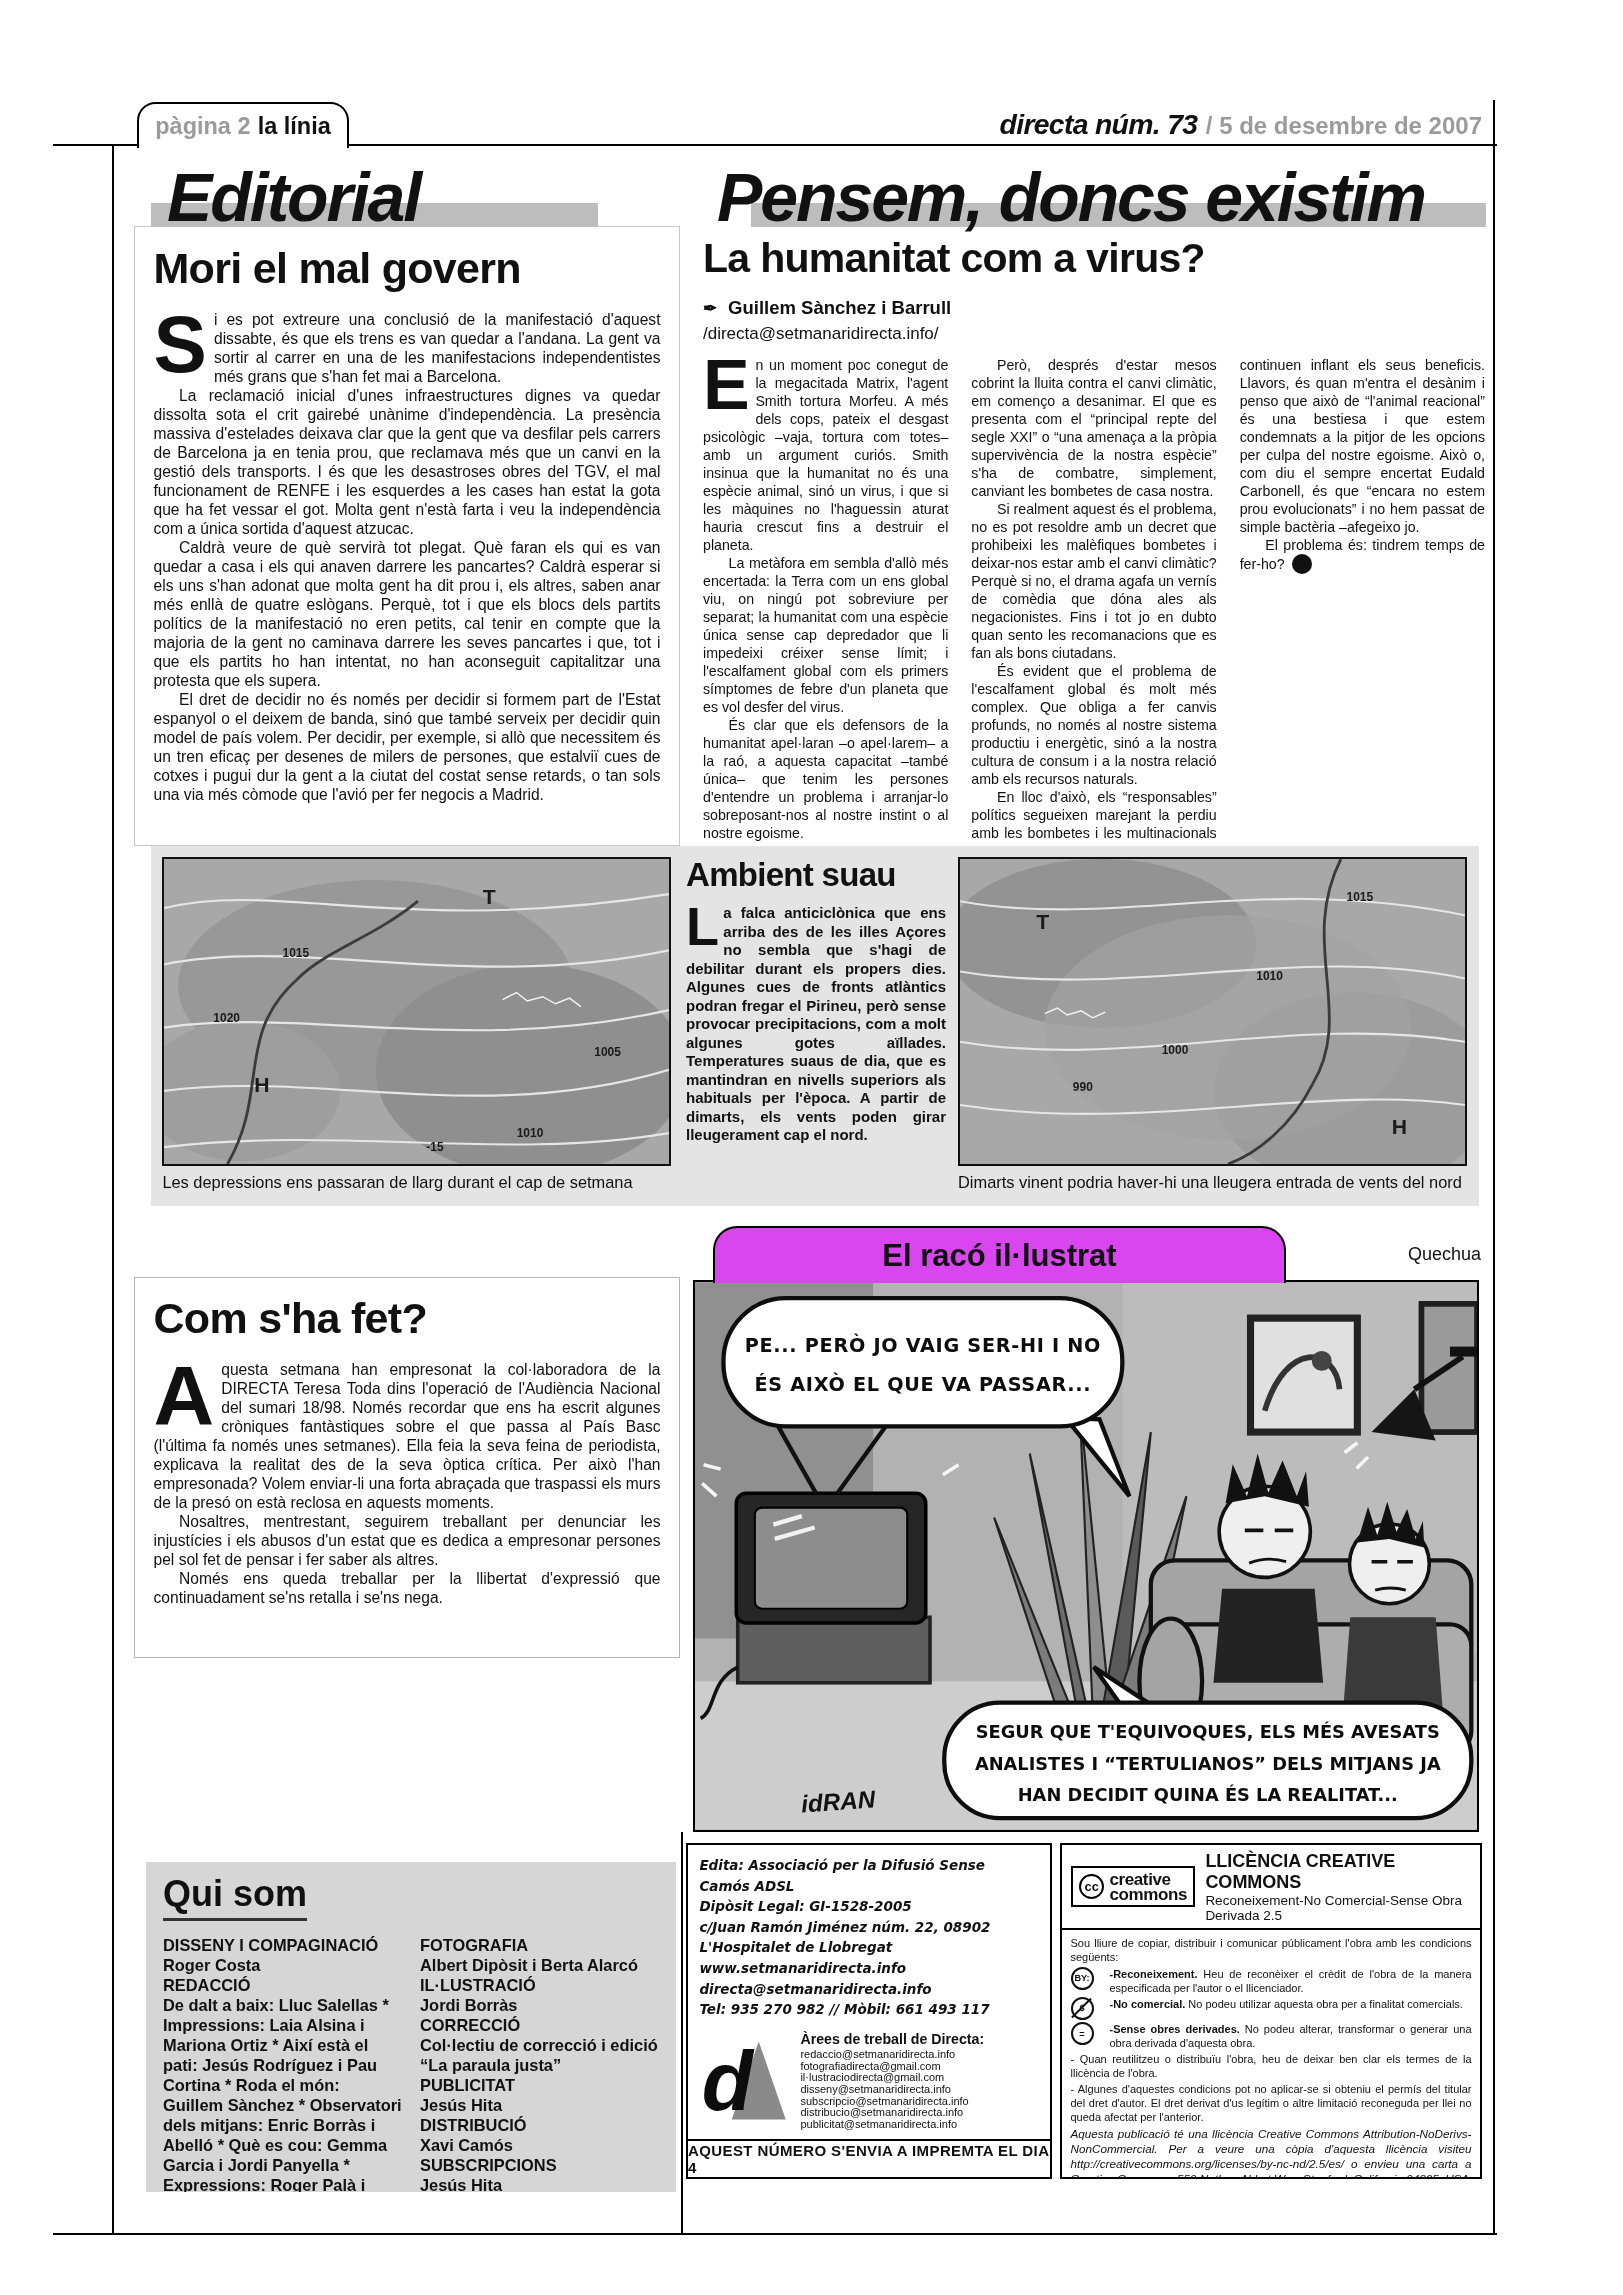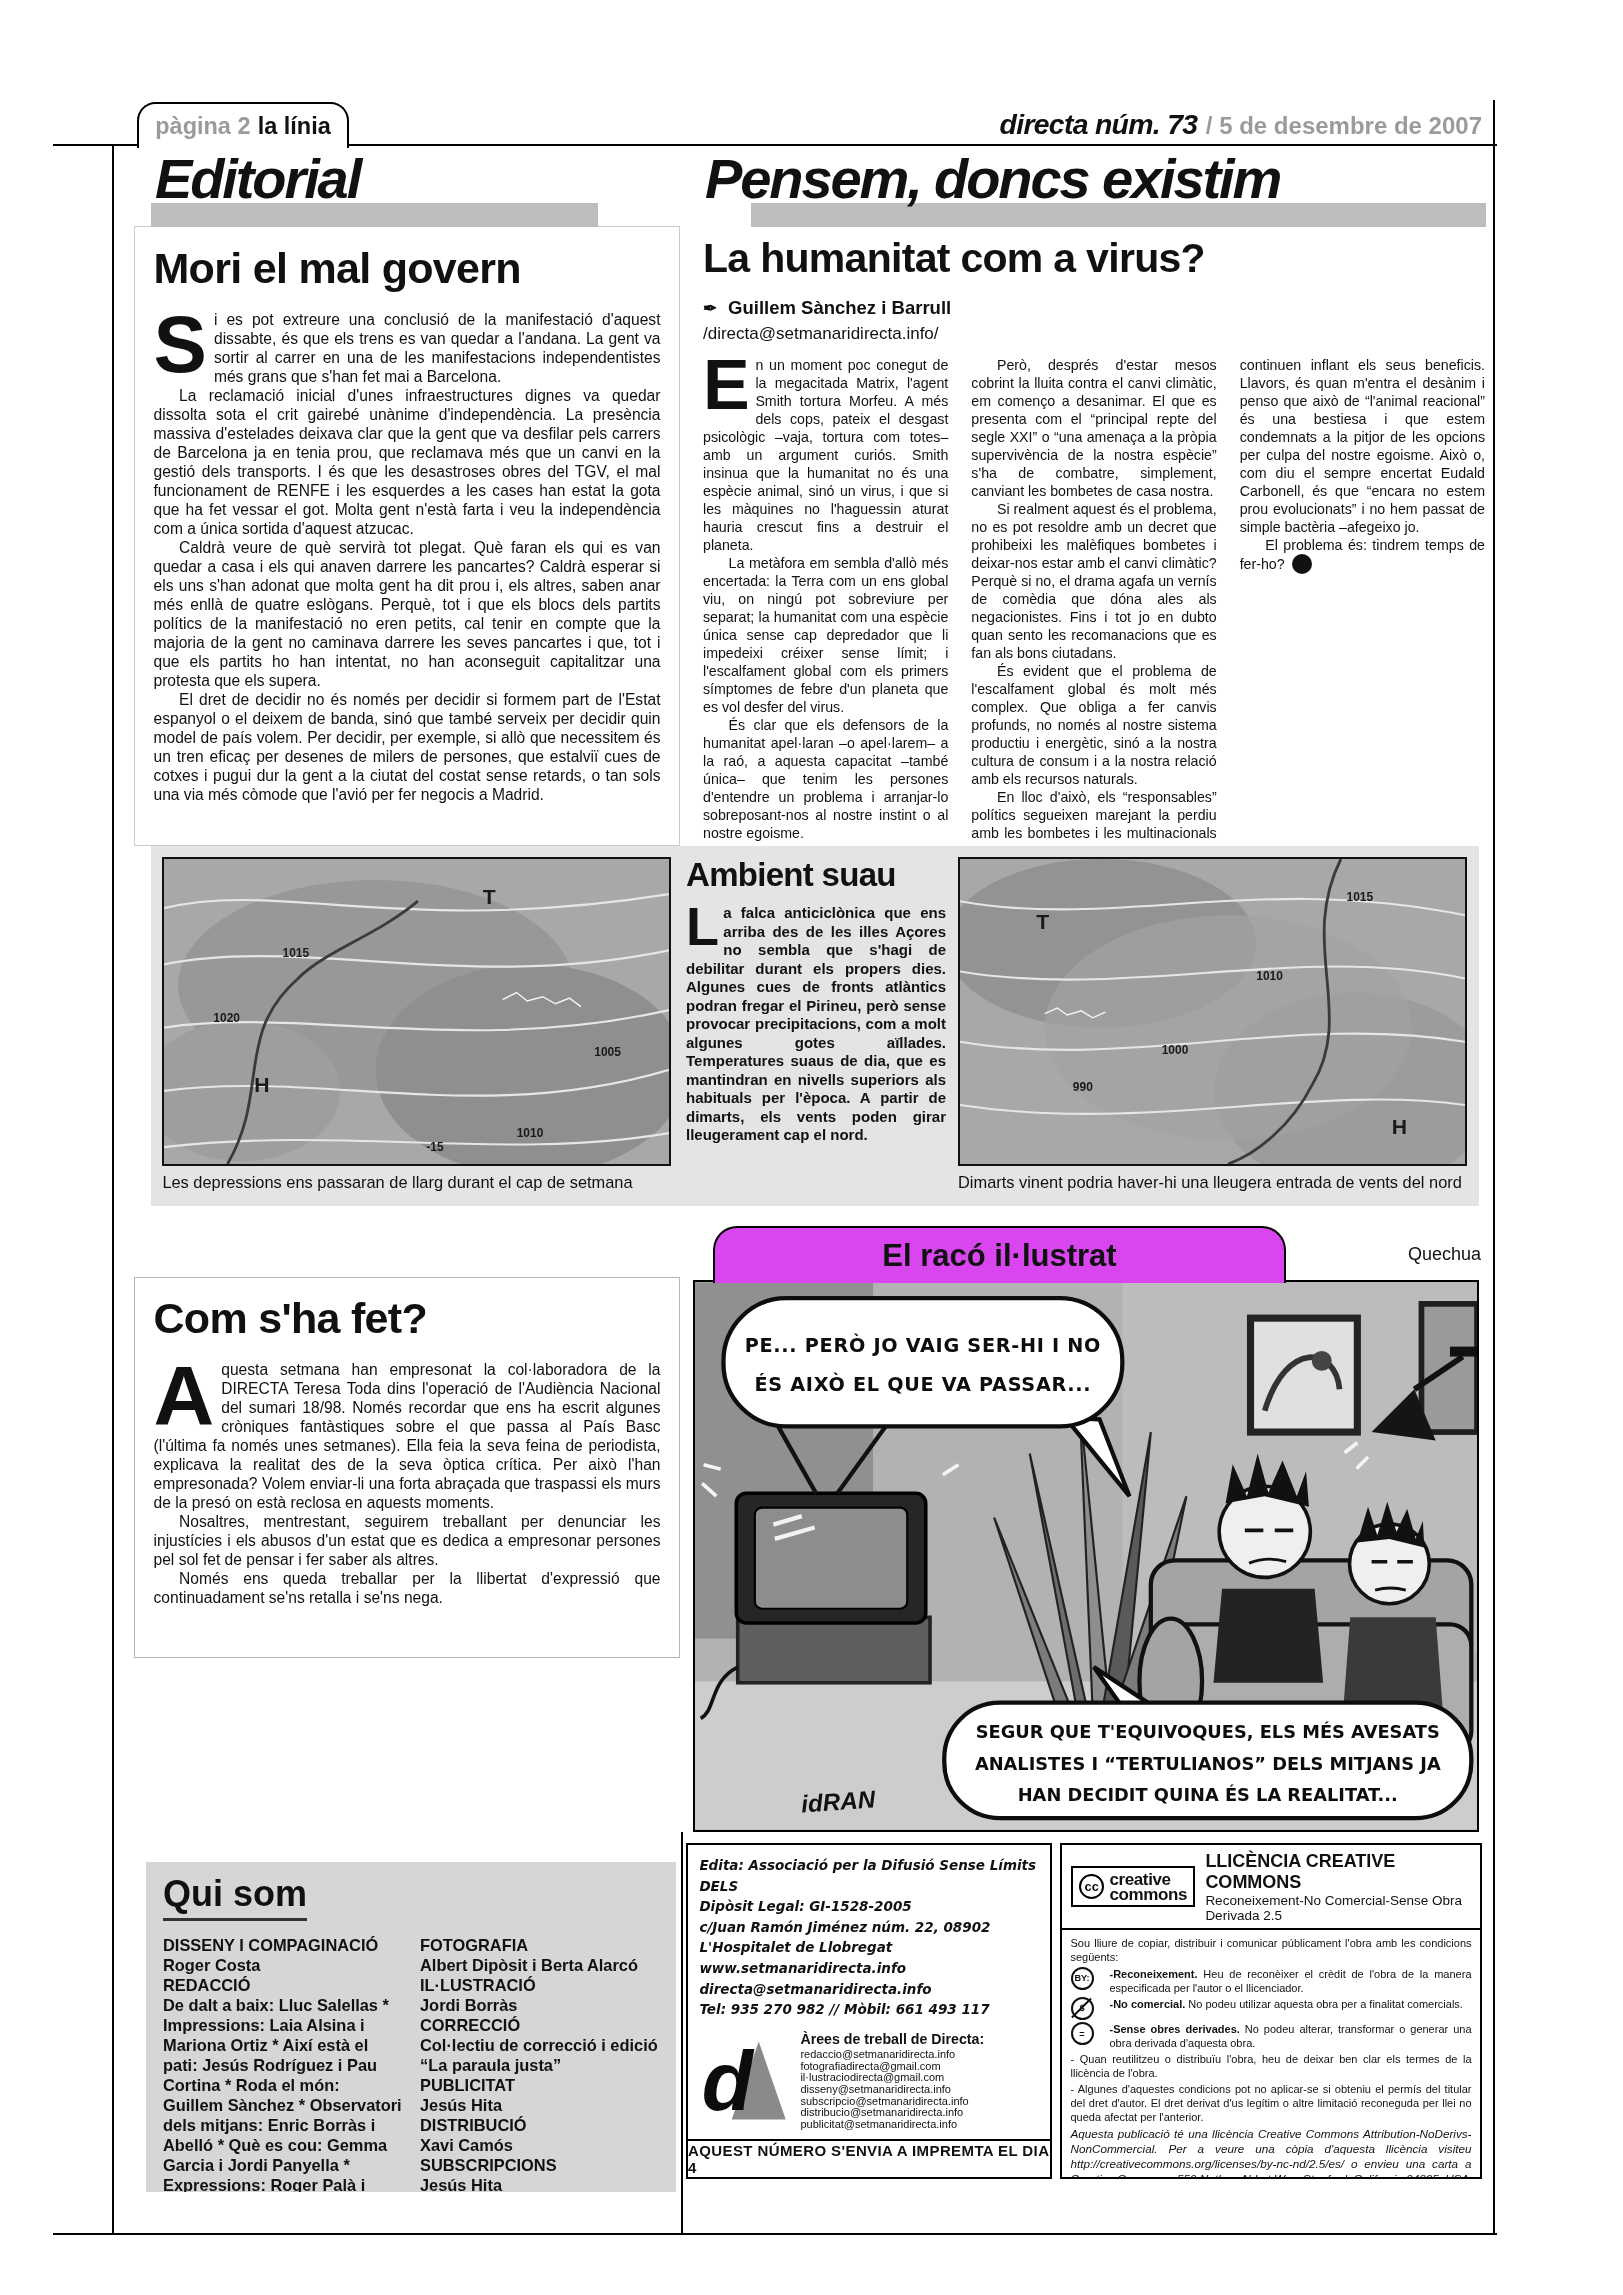--- a/index.html
+++ b/index.html
@@ -10,21 +10,21 @@
   
   .tab{position:absolute;left:137px;top:102px;width:208px;height:44px;border:2.1px solid #000;border-bottom:none;
        border-radius:18.5px 18.5px 0 0;background:#fff;display:flex;align-items:center;justify-content:center;gap:7.1px;
        font-size:23.5px;font-weight:800;}
   .tab .pg{color:#9b9b9b;}
   .masthead{position:absolute;right:141px;top:108px;display:flex;align-items:baseline;gap:8.5px;}
   .masthead .issue{font-size:28.4px;font-weight:900;font-style:italic;letter-spacing:-0.7px;}
   .masthead .date{font-size:24px;font-weight:700;color:#9b9b9b;}
 
   
-  .sec-title{position:absolute;font-size:56px;font-weight:900;font-style:italic;letter-spacing:-2.1px;z-index:2;margin:4px;}
+  .sec-title{position:absolute;font-size:68px;font-weight:900;font-style:italic;letter-spacing:-2.1px;z-index:2;margin:16px;}
   .sec-bar{position:absolute;height:23.5px;background:#bdbdbd;z-index:1;}
 
   
   .editorial-box{position:absolute;left:134px;top:226px;width:546px;height:620px;border:1.4px solid #c9c9c9;
                  padding:11.4px 18.5px;box-sizing:border-box;overflow:hidden;}
   .headline{font-size:43px;font-weight:800;letter-spacing:-0.7px;margin:5.7px 0 17px;}
   .copy p{margin:0;text-align:justify;font-size:15.6px;line-height:19px;}
   .ind{text-indent:25.6px;}
   .dc{float:left;font-weight:700;}
   .dc-ed{font-size:80px;line-height:64px;padding:2.8px 7.1px 0 0;}
@@ -344,21 +344,21 @@
         <div class="qs-role">SUBSCRIPCIONS</div>
         <div class="qs-names">Jesús Hita</div>
         <div class="qs-role">ADMINISTRACIÓ</div>
 
       </div>
     </div>
   </div>
 
   <div class="edita">
     <div class="edita-lines">
-      <div>Edita: Associació per la Difusió Sense Límits DELS</div>
+      <div>Edita: Associació per la Difusió Sense Camós ADSL</div>
       <div>Dipòsit Legal: GI-1528-2005</div>
       <div>c/Juan Ramón Jiménez núm. 22, 08902</div>
       <div>L'Hospitalet de Llobregat</div>
       <div>www.setmanaridirecta.info</div>
       <div>directa@setmanaridirecta.info</div>
       <div>Tel: 935 270 982 // Mòbil: 661 493 117</div>
     </div>
     <div class="edita-row">
       <div class="dlogo">
         <svg viewBox="0 0 128 122">

